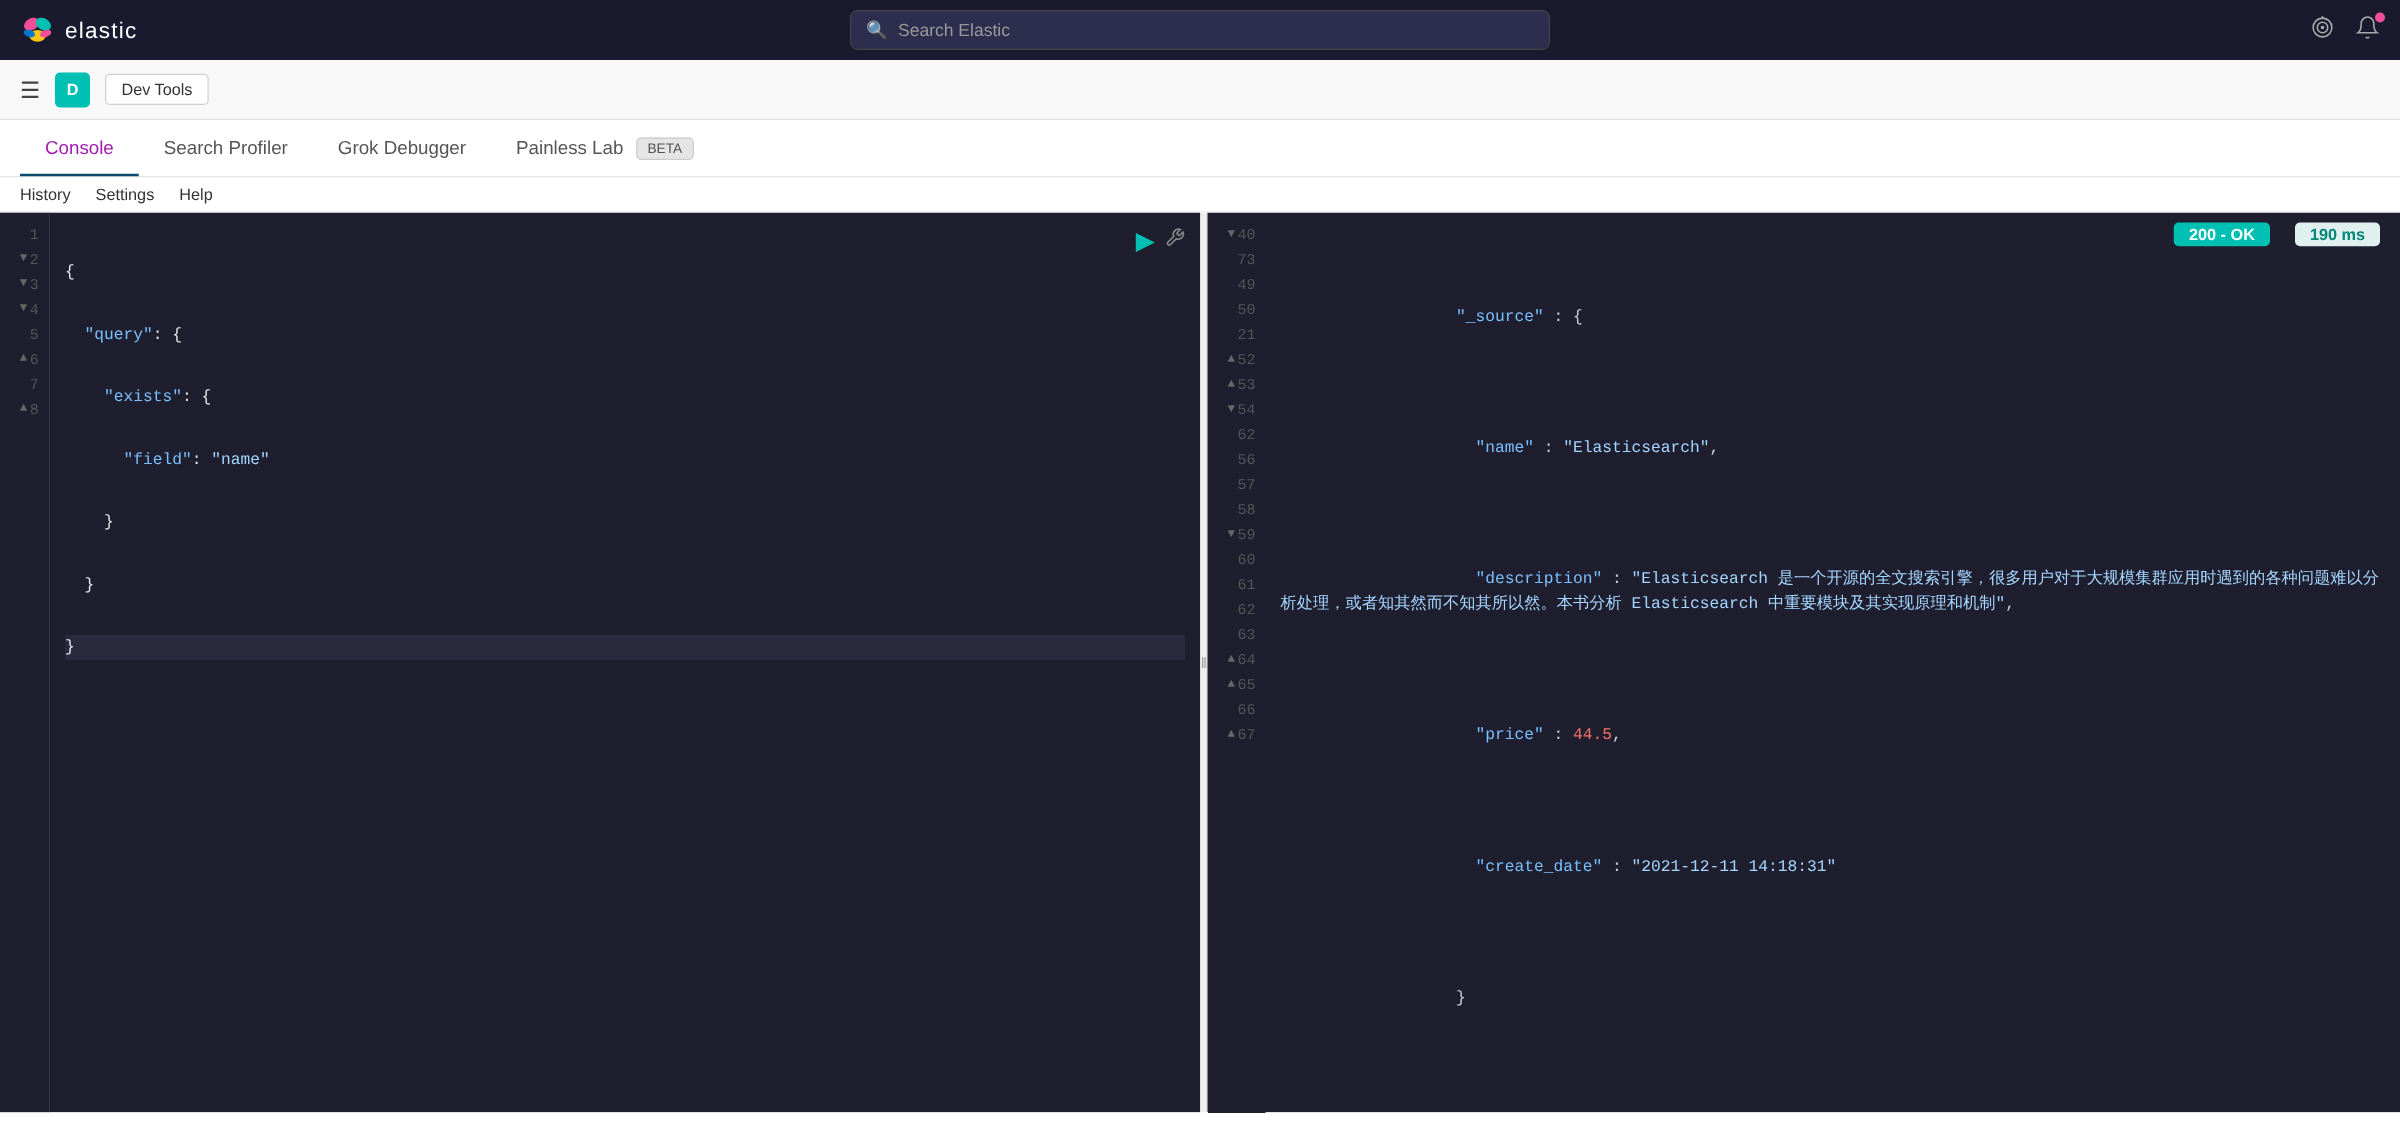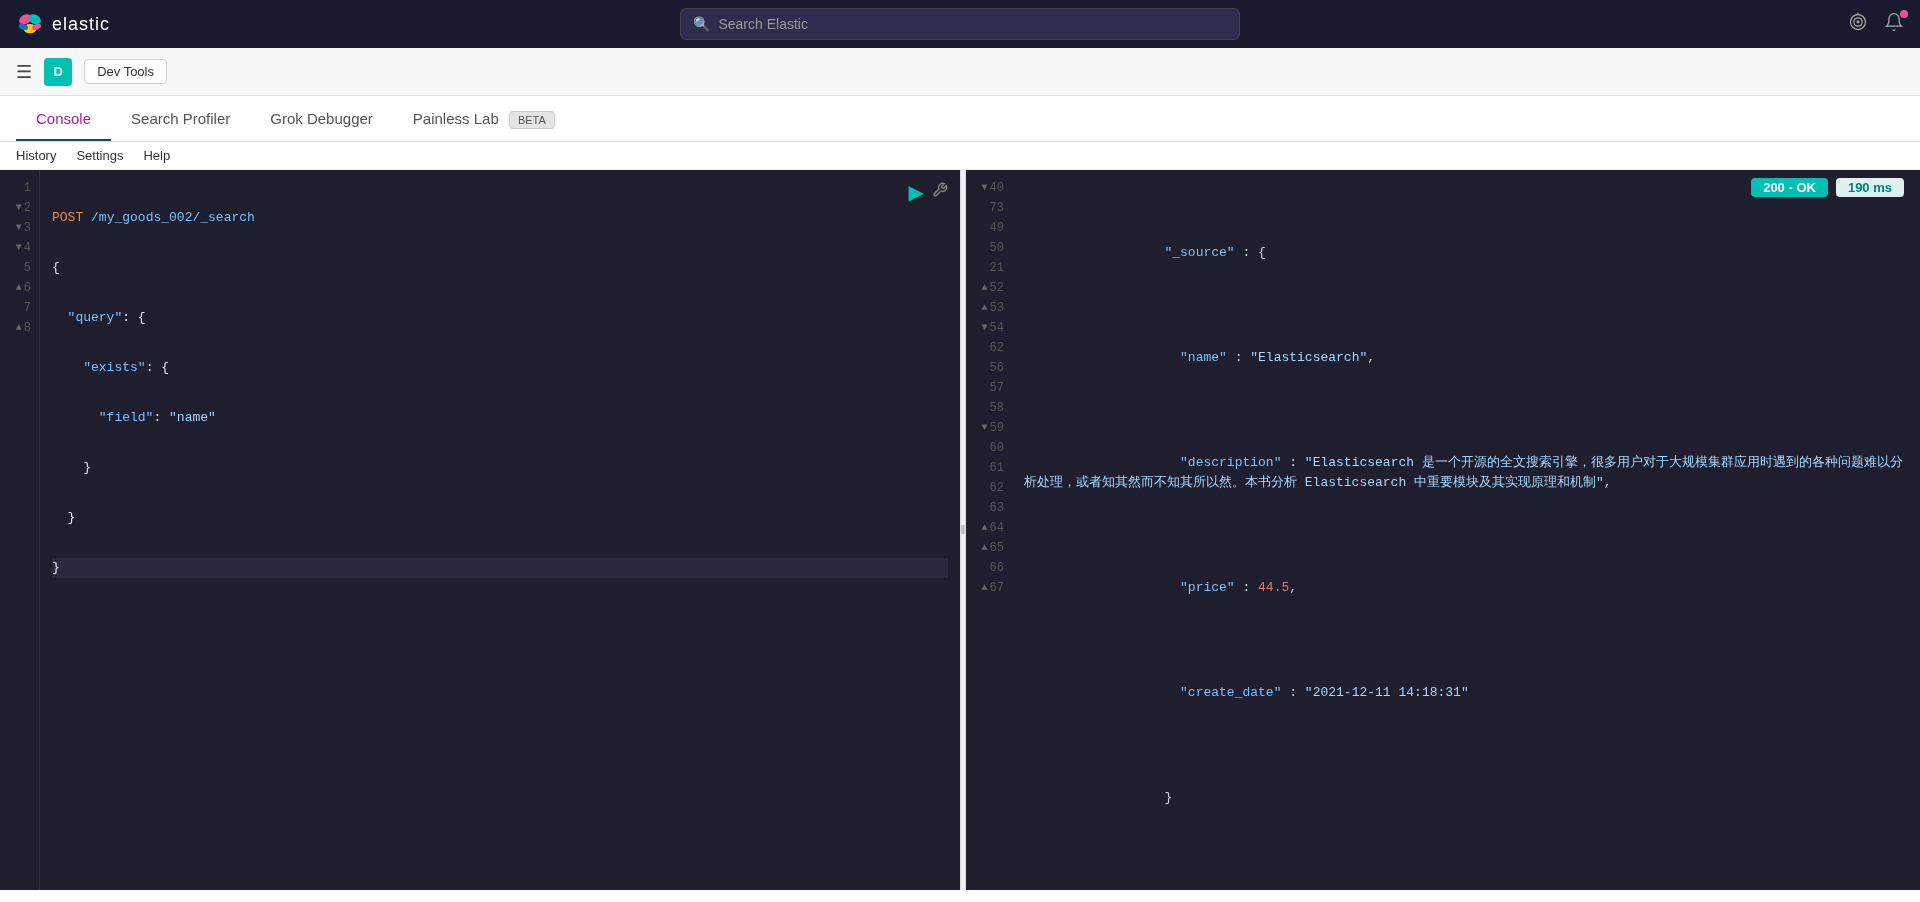--- a/index.html
+++ b/index.html
@@ -271,21 +271,21 @@
       overflow: hidden;
       position: relative;
     }
 
     
     .status-bar {
       position: absolute;
       top: 0;
       right: 0;
       display: flex;
-      gap: 8px;
+      gap: 20px;
       padding: 8px 16px;
       z-index: 10;
     }
     .status-ok {
       background: #00bfb3;
       color: #fff;
       padding: 2px 12px;
       border-radius: 4px;
       font-size: 13px;
       font-weight: 600;
@@ -445,25 +445,20 @@
           <span>7</span>
         </div>
         <div class="line-number">
           <span class="fold-arrow">▲</span>
           <span>8</span>
         </div>
       </div>
 
       <div class="code-area">
         <div class="code-line">
-          <span class="kw-method">POST</span>
-          <span>&nbsp;</span>
-          <span class="kw-path">/my_goods_002/_search</span>
-        </div>
-        <div class="code-line">
           <span class="kw-punct">{</span>
         </div>
         <div class="code-line">
           <span class="kw-punct">&nbsp;&nbsp;</span>
           <span class="kw-key">"query"</span>
           <span class="kw-punct">: {</span>
         </div>
         <div class="code-line">
           <span class="kw-punct">&nbsp;&nbsp;&nbsp;&nbsp;</span>
           <span class="kw-key">"exists"</span>

